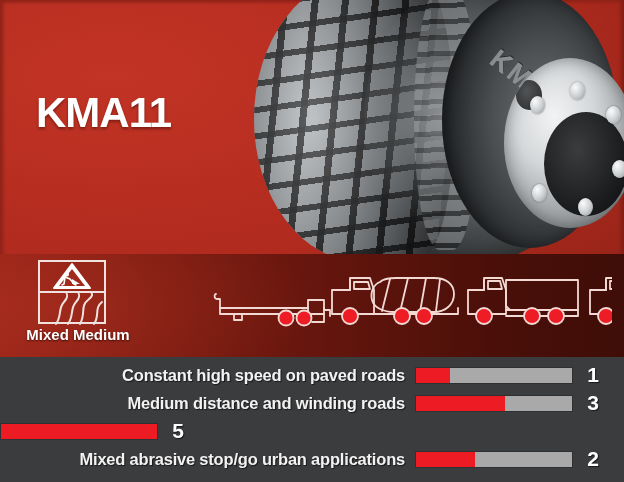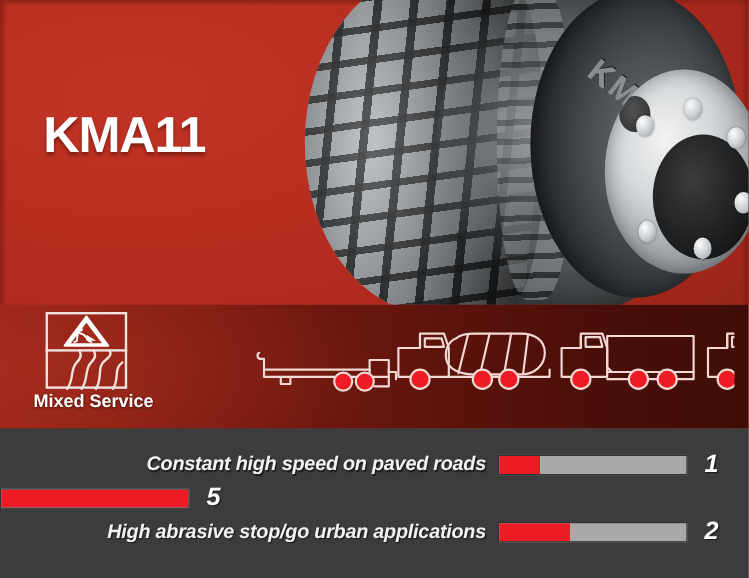--- a/index.html
+++ b/index.html
@@ -231,23 +231,22 @@
     left: 212px; top: 12px;
     width: 400px; height: 74px;
   }
 
   
   .ratings {
     position: absolute;
     left: 0; top: 357px;
     width: 624px; height: 125px;
     background: #3b3c3e;
-    padding-top: 16px;
+    padding-top: 4px;
     box-sizing: border-box;
-    font-style: italic;
   }
   .rating-row {
     display: flex;
     align-items: center;
     height: 28px;
     margin-bottom: 0px;
   }
   .rating-label {
     flex: 0 0 415px;
     text-align: right;
@@ -336,21 +335,21 @@
           <path d="M58 21 L66 26 L58 26 Z" fill="#ffffff"></path>
         </g>
 
         <g fill="none" stroke="#f0e2de" stroke-width="2" stroke-linecap="round">
           <path d="M42 66 C48 58, 44 50, 50 44 C55 39, 53 36, 52 34"></path>
           <path d="M54 66 C60 58, 56 50, 62 44 C67 39, 65 36, 64 34"></path>
           <path d="M66 66 C72 56, 66 48, 74 42 C80 37, 78 36, 77 34"></path>
           <path d="M80 66 C86 58, 80 50, 88 44"></path>
         </g>
       </svg>
-      <div class="badge-label">Mixed Service</div>
+      <div class="badge-label">Mixed Medium</div>
     </div>
 
     <svg class="trucks" viewBox="0 0 400 74">
       <g fill="none" stroke="#f3d9d4" stroke-width="1.8" stroke-linejoin="round" stroke-linecap="round">
 
         <g>
           <path d="M4 28 C2 28, 2 33, 5 33 L8 33 L8 42 L96 42 L96 34 L112 34 L112 44 L118 44 L118 50"></path>
           <path d="M8 42 L8 48 L96 48 L96 42"></path>
           <path d="M22 48 L22 54 L30 54 L30 48"></path>
           <path d="M96 48 L112 48 L112 42"></path>
@@ -400,30 +399,37 @@
   <div class="ratings">
 
     <div class="rating-row">
       <div class="rating-label">Constant high speed on paved roads</div>
       <div class="rating-bar">
         <div class="rating-fill" style="width: 22%;"></div>
       </div>
       <div class="rating-value">1</div>
     </div>
 
+    <div class="rating-row">
+      <div class="rating-label">Medium distance and winding roads</div>
+      <div class="rating-bar">
+        <div class="rating-fill" style="width: 57%;"></div>
+      </div>
+      <div class="rating-value">3</div>
+    </div>
 
     <div class="rating-row">
       <div class="rating-bar">
         <div class="rating-fill" style="width: 100%;"></div>
       </div>
       <div class="rating-value">5</div>
     </div>
 
     <div class="rating-row">
-      <div class="rating-label">High abrasive stop/go urban applications</div>
+      <div class="rating-label">Mixed abrasive stop/go urban applications</div>
       <div class="rating-bar">
         <div class="rating-fill" style="width: 38%;"></div>
       </div>
       <div class="rating-value">2</div>
     </div>
 
   </div>
 </div>
 
 </body></html>

